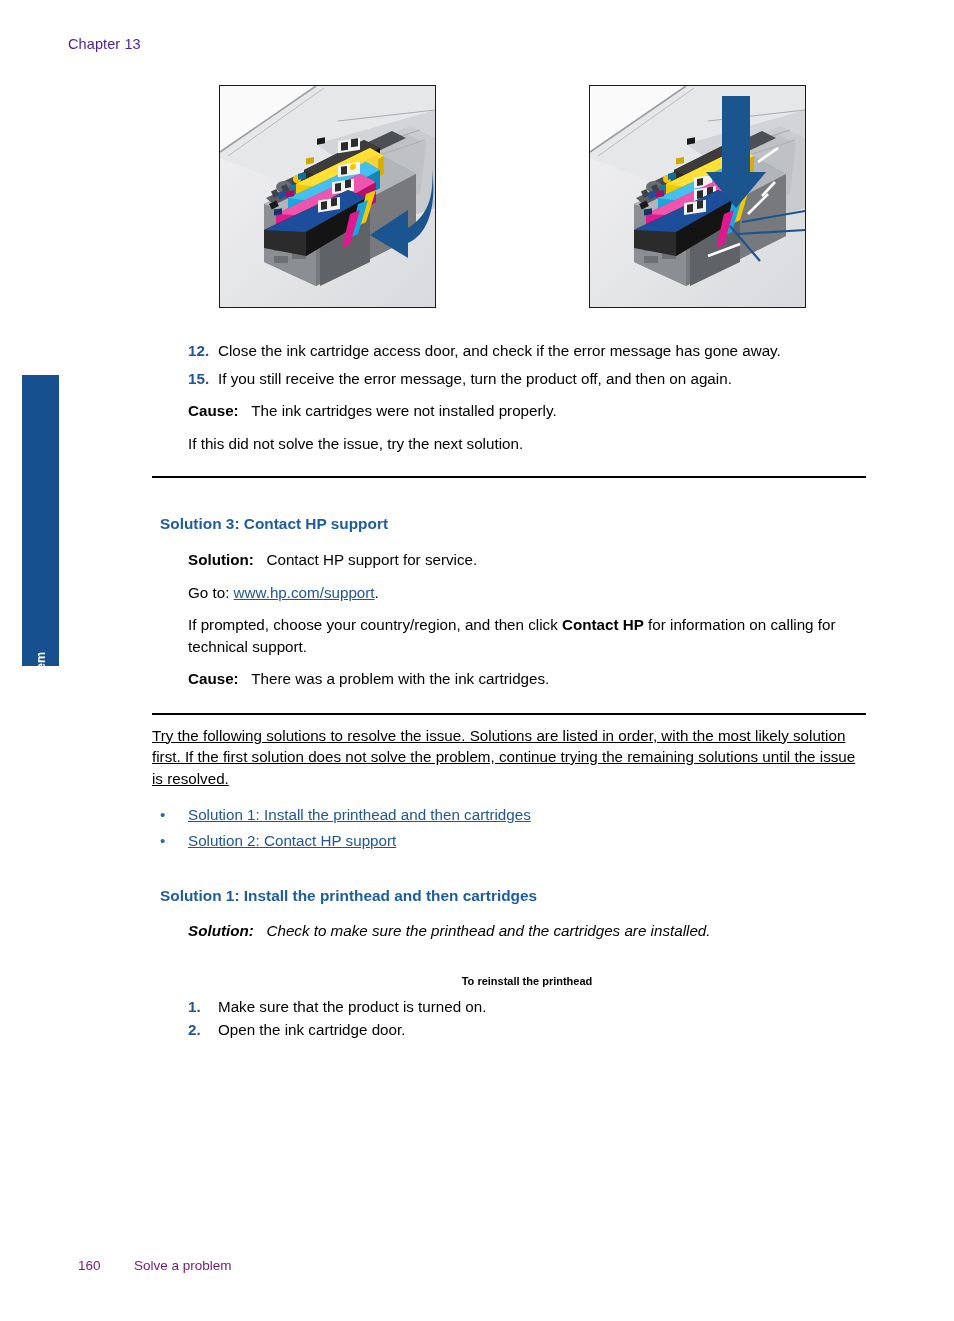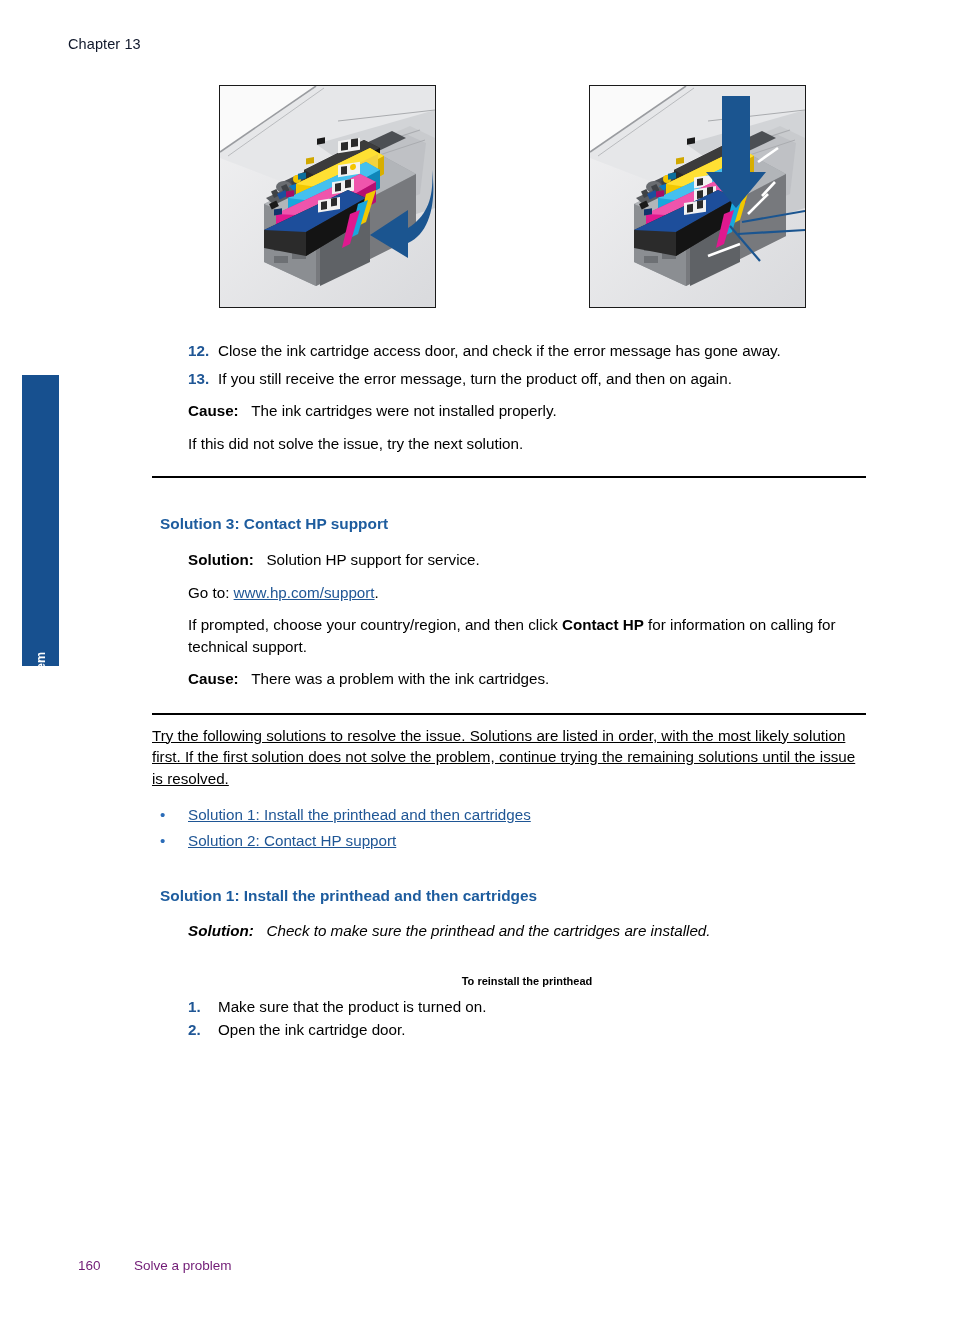--- a/index.html
+++ b/index.html
@@ -15,21 +15,21 @@
     color: #000000;
     overflow: hidden;
   }
 
   
   .chapter-header {
     position: absolute;
     left: 68px;
     top: 36px;
     font-size: 14.5px;
-    color: #0f172a;
+    color: #4c1d95;
     letter-spacing: .1px;
     text-align: center;
   }
 
   
   .side-tab {
     position: absolute;
     left: 22px;
     top: 375px;
     width: 37px;
@@ -371,39 +371,39 @@
 </div>
 
 <div class="content">
 
   <ol class="numlist">
     <li class="numitem">
       <span class="num">12.</span>
       <span>Close the ink cartridge access door, and check if the error message has gone away.</span>
     </li>
     <li class="numitem">
-      <span class="num">13.</span>
+      <span class="num">15.</span>
       <span>If you still receive the error message, turn the product off, and then on again.</span>
     </li>
   </ol>
 
   <div class="labeled gap-after-sm">
     <span class="lbl">Cause:</span>
     &nbsp;&nbsp;<span>The ink cartridges were not installed properly.</span>
   </div>
 
   <div class="labeled gap-after-sm">If this did not solve the issue, try the next solution.</div>
 
   <hr class="rule" style="margin-top:22px;">
 
   <h2 class="section-head sub" style="margin-top:36px;">Solution 3: Contact HP support</h2>
 
   <div class="labeled" style="margin-top:15px;">
     <span class="lbl">Solution:</span>
-    &nbsp;&nbsp;<span>Solution HP support for service.</span>
+    &nbsp;&nbsp;<span>Contact HP support for service.</span>
   </div>
 
   <div class="labeled gap-after-sm">
     <span>Go to:</span>
     <a class="doclink" href="#">www.hp.com/support</a><span>.</span>
   </div>
 
   <div class="labeled gap-after-sm">
     <span>If prompted, choose your country/region, and then click </span><b>Contact HP</b><span> for information on calling for technical support.</span>
   </div>

